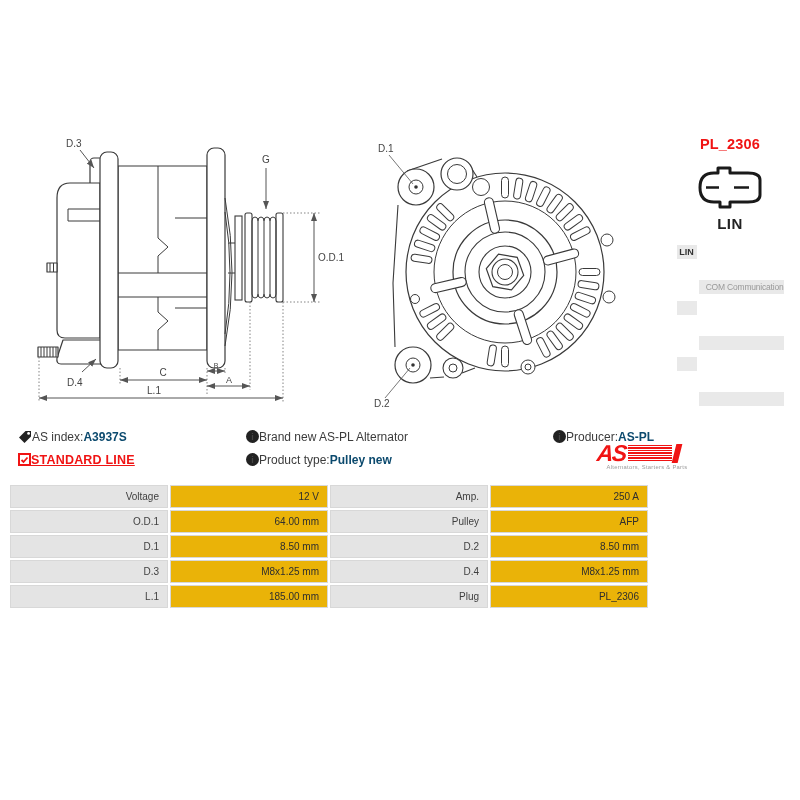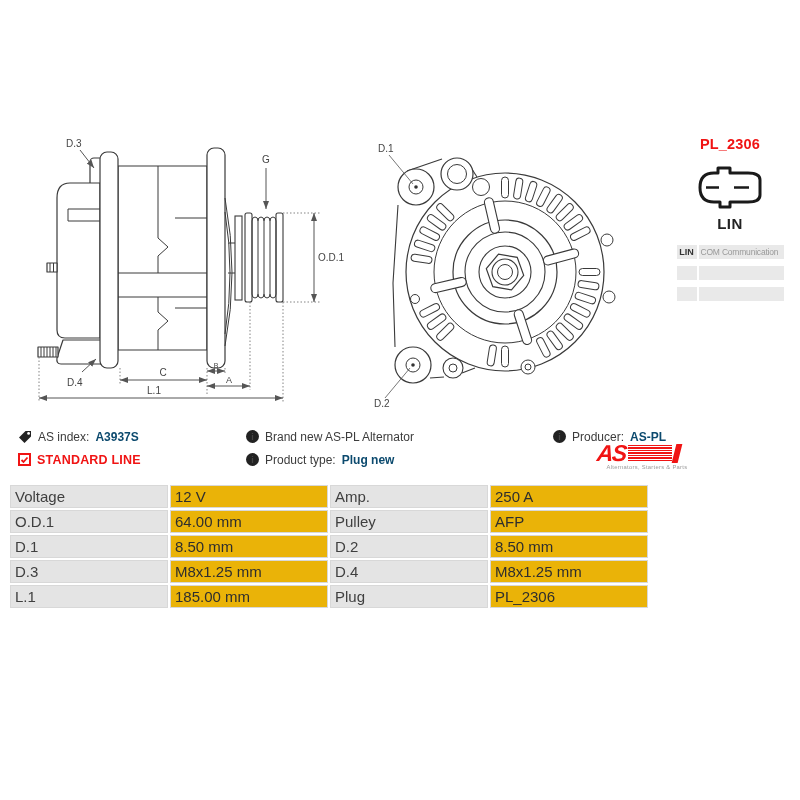--- a/index.html
+++ b/index.html
@@ -10,41 +10,41 @@
   
   .plug-col{left:660px;top:136px;width:140px;text-align:center;}
   .plug-code{font-size:14.5px;font-weight:bold;letter-spacing:.2px;}
   .plug-connector{margin-top:12px;}
   .plug-type{font-size:15px;font-weight:bold;color:#222;margin-top:1px;letter-spacing:.5px;}
   .com-table{margin:13px auto 0 auto;width:107px;}
   .ct-row{display:flex;gap:2px;margin-bottom:7px;}
   .ct-key{width:20px;height:14px;background:#e9e9e9;font-size:9px;font-weight:bold;color:#333;
           line-height:14px;text-align:center;}
   .ct-val{width:83px;height:14px;background:#e9e9e9;font-size:8.5px;color:#999;line-height:14px;
-          text-align:left;padding-left:2px;letter-spacing:-.2px;white-space:nowrap;overflow:hidden;}
+          text-align:right;padding-left:2px;letter-spacing:-.2px;white-space:nowrap;overflow:hidden;margin-top:35px;}
 
   
-  .info-row{display:flex;align-items:center;gap:6px;height:15px;margin-bottom:8px;font-size:12px;color:#3c3c3c;}
+  .info-row{display:flex;align-items:center;gap:0;height:15px;margin-bottom:8px;font-size:12px;color:#3c3c3c;}
   .info-row b{color:#0c4a6e;}
   .red{color:#f01414;}
-  .badge{font-weight:bold;font-size:12.5px;letter-spacing:.2px;}
+  .badge{font-weight:bold;font-size:12.5px;letter-spacing:.2px;text-decoration:underline;}
 
   
   .logo{left:597px;top:443px;width:100px;}
   .logo-row{display:flex;align-items:center;height:20px;}
   .logo-as{font-size:23px;font-weight:bold;font-style:italic;color:#f01414;line-height:20px;
            letter-spacing:-1.5px;transform:skewX(-6deg);}
   .logo-stripes{display:flex;flex-direction:column;justify-content:space-between;height:17px;width:44px;margin-left:2px;}
   .logo-stripes i{display:block;height:1.7px;background:#f01414;}
   .logo-bar{width:6px;height:19px;background:#f01414;transform:skewX(-14deg);margin-left:2px;}
   .logo-tag{font-size:5.8px;color:#9a9a9a;letter-spacing:.3px;text-align:center;margin-top:1px;white-space:nowrap;}
 
   
   .spec{left:8px;top:483px;border-collapse:separate;border-spacing:2px;table-layout:fixed;width:642px;}
-  .spec td{height:21px;line-height:21px;font-size:15px;padding:0 8px 0 4px;text-align:left;
+  .spec td{height:21px;line-height:21px;font-size:10px;padding:0 8px 0 4px;text-align:right;
            border:1px solid #d8d8d8;white-space:nowrap;overflow:hidden;}
   .spec td.l{background:#e4e4e4;color:#3f3f3f;}
   .spec td.v{background:#eab308;color:#2e2e2e;}
 
   svg text{font-family:"Liberation Sans",sans-serif;fill:#444;}
 </style>
 </head>
 <body>
 
 <div class="page">
@@ -251,21 +251,21 @@
         <text x="6.5" y="9.6" font-size="9" font-weight="bold" fill="#fff" text-anchor="middle" font-family="Liberation Serif,serif">i</text>
       </svg>
       <span>Brand new AS-PL Alternator</span>
     </div>
     <div class="info-row">
       <svg width="13" height="13" viewBox="0 0 13 13">
         <circle cx="6.5" cy="6.5" r="6.5" fill="#222"></circle>
         <text x="6.5" y="9.6" font-size="9" font-weight="bold" fill="#fff" text-anchor="middle" font-family="Liberation Serif,serif">i</text>
       </svg>
       <span>Product type:</span>
-      <b>Plug new</b>
+      <b>Pulley new</b>
     </div>
   </div>
 
   <div class="abs" style="left:553px;top:429px">
     <div class="info-row">
       <svg width="13" height="13" viewBox="0 0 13 13">
         <circle cx="6.5" cy="6.5" r="6.5" fill="#222"></circle>
         <text x="6.5" y="9.6" font-size="9" font-weight="bold" fill="#fff" text-anchor="middle" font-family="Liberation Serif,serif">i</text>
       </svg>
       <span>Producer:</span>

